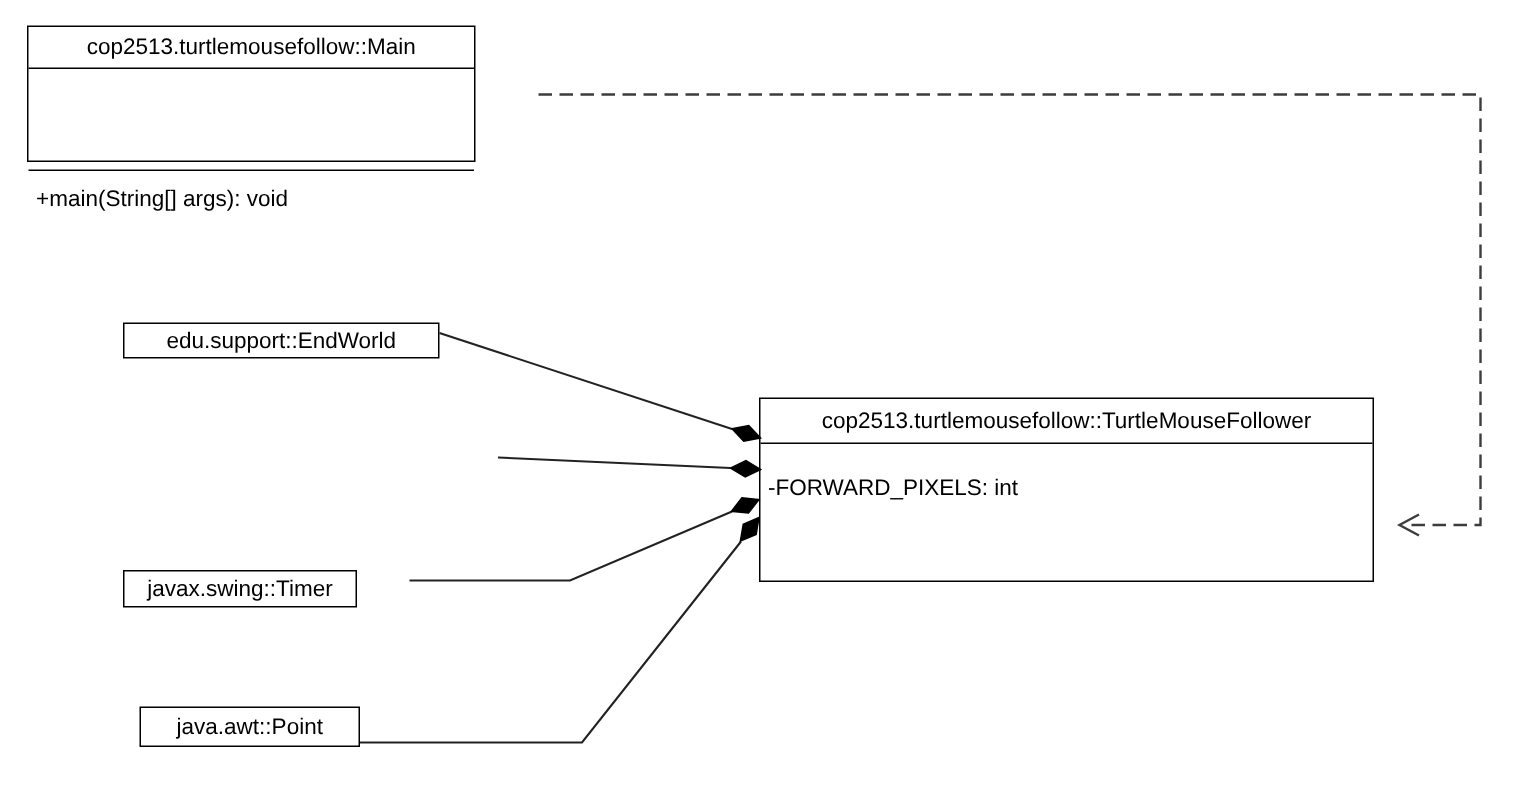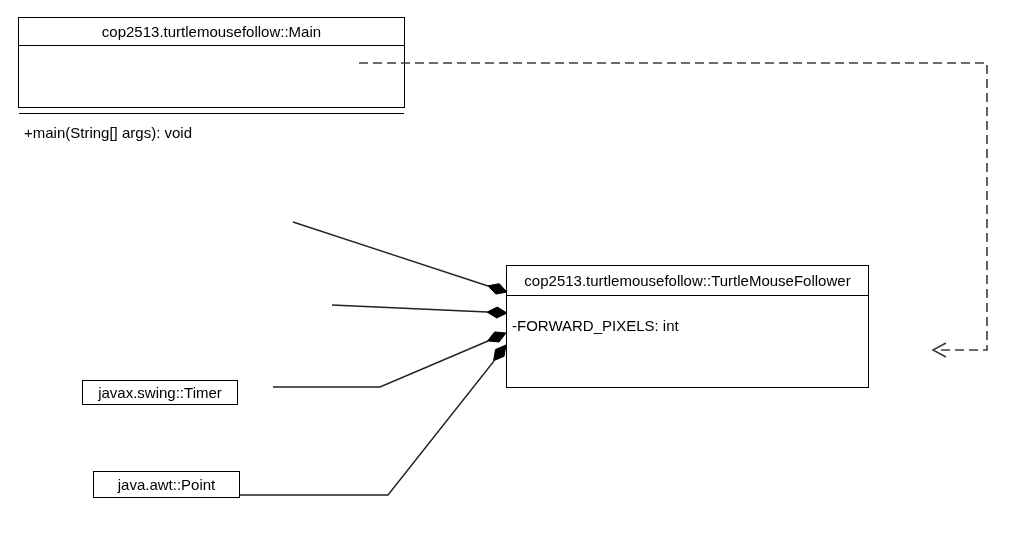--- a/index.html
+++ b/index.html
@@ -66,31 +66,34 @@
     stroke: var(--dashed, #3c3c3c);
     stroke-width: 1.6;
     fill: none;
   }
 </style>
 </head>
 <body>
 
 <div id="canvas" style="--bg: #ffffff; --border: #000000; --line: #222222; --dashed: #3c3c3c;">
 
-  <div class="class-box" style="left:18px; top:17px; width:387px; height:91px;">
+  <div class="class-box" style="left:18px; top:17px; width:299px; height:91px;">
     <div class="cmp title" style="height:27px;">cop2513.turtlemousefollow::Main</div>
     <div class="cmp" style="height:24px;"></div>
     <div class="cmp member" style="height:37px;margin-top:44px;">+main(String[] args): void</div>
   </div>
 
-  <div class="class-box" style="left:506px; top:265px; width:363px; height:123px;">
+  <div class="class-box" style="left:506px; top:265px; width:410px; height:123px;">
     <div class="cmp title" style="height:29px;">cop2513.turtlemousefollow::TurtleMouseFollower</div>
     <div class="cmp member" style="height:60px;">-FORWARD_PIXELS: int</div>
   </div>
 
+  <div class="class-box" style="left:82px; top:215px; width:211px; height:24px;">
+    <div class="simple-name">edu.support::EndWorld</div>
+  </div>
 
 
   <div class="class-box" style="left:82px; top:380px; width:156px; height:25px;">
     <div class="simple-name">javax.swing::Timer</div>
   </div>
 
   <div class="class-box" style="left:93px; top:471px; width:147px; height:27px;">
     <div class="simple-name">java.awt::Point</div>
   </div>
 

